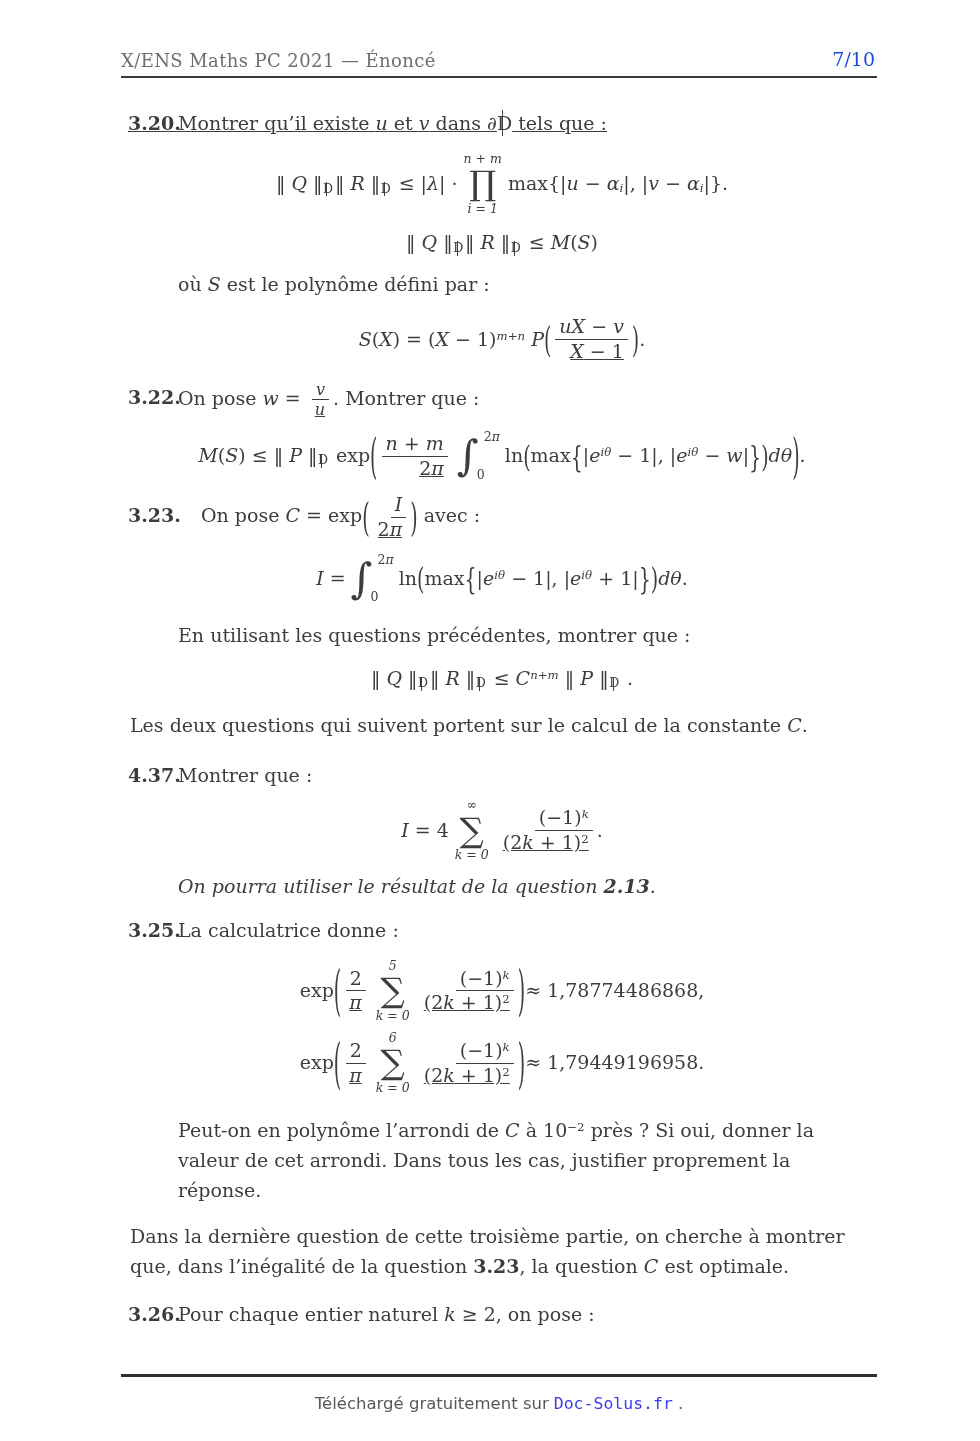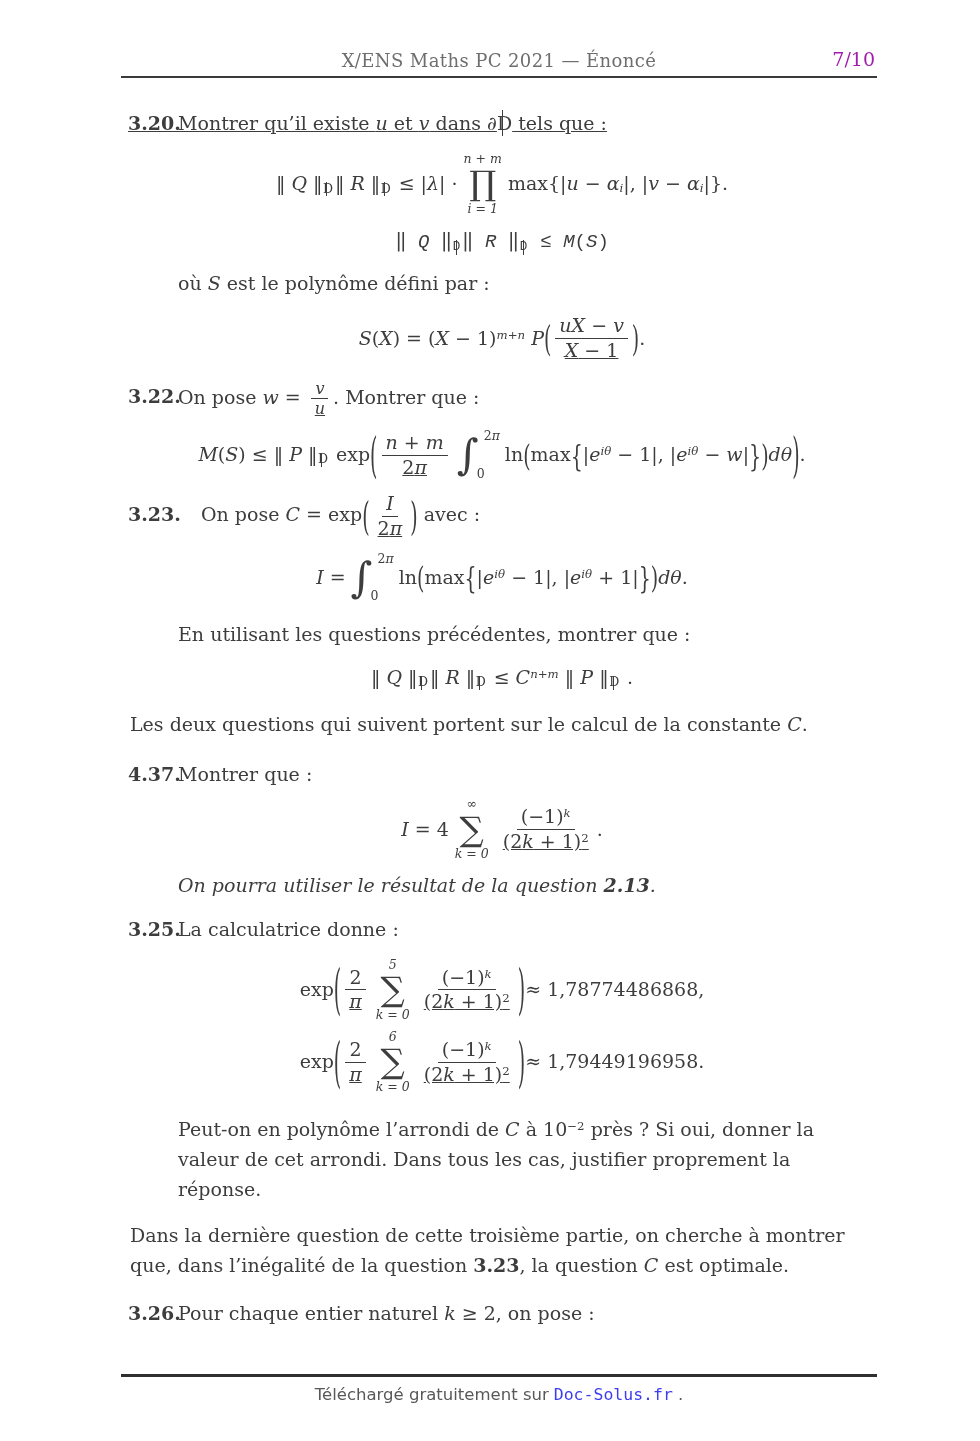--- a/index.html
+++ b/index.html
@@ -1,22 +1,22 @@
 <!DOCTYPE html>
 <html><head>
 <meta charset="utf-8">
 <style>
   html,body{margin:0;padding:0;background:#ffffff;}
   .page{position:relative;width:980px;height:1441px;background:#ffffff;overflow:hidden;
         font-family:"DejaVu Serif",serif;color:#3d3d3d;font-size:19px;}
   
   .hdr{position:absolute;top:0;left:121px;width:756px;height:79px;}
-  .hdr-title{position:absolute;left:0;right:0;top:50px;text-align:center;
+  .hdr-title{position:absolute;left:0;right:0;top:50px;text-align:left;
              font-size:18px;color:#6e6e6e;letter-spacing:.4px;}
-  .hdr-page{position:absolute;right:2px;top:48px;font-size:19px;color:#a21caf;}
+  .hdr-page{position:absolute;right:2px;top:48px;font-size:19px;color:#1d4ed8;}
   .hdr-rule{position:absolute;left:0;right:0;top:76px;border-top:2px solid #3a3a3a;}
   
   .content{position:absolute;top:79px;left:128px;width:748px;line-height:30px;}
   .q{display:flex;align-items:baseline;}
   .qnum{flex:none;width:50px;font-weight:bold;}
   .qbody{flex:1;}
   .indent{margin-left:50px;}
   .para{margin-left:2px;}
   
   .formula{display:flex;justify-content:center;align-items:center;line-height:1.35;}
@@ -25,21 +25,21 @@
   .f-b{font-weight:bold;}
   .f-bi{font-weight:bold;font-style:italic;}
   .f-sup{font-size:.62em;vertical-align:.55em;}
   .f-sub{font-size:.62em;vertical-align:-.18em;}
   .f-bb{position:relative;display:inline-block;font-style:normal;}
   .f-bb::after{content:"";position:absolute;left:.27em;top:.10em;bottom:.12em;width:1px;background:currentColor;}
   .f-bbsub{position:relative;display:inline-block;font-style:normal;font-size:.66em;
            vertical-align:-.22em;margin:0 .14em 0 .04em;}
   .f-bbsub::after{content:"";position:absolute;left:.27em;top:.10em;bottom:.12em;width:1px;background:currentColor;}
   
-  .frac{display:inline-flex;flex-direction:column;align-items:center;vertical-align:middle;
+  .frac{display:inline-flex;flex-direction:column;align-items:flex-end;vertical-align:middle;
         margin:0 4px;line-height:1.25;text-align:center;}
   .frac .fr-num{display:block;padding:0 4px;border-bottom:1px solid currentColor;}
   .frac .fr-den{display:block;padding:0 4px;text-decoration:underline;}
   .frac.small{font-size:16px;line-height:1.2;}
   
   .bigop{display:inline-flex;flex-direction:column;align-items:center;margin:0 6px;line-height:1;}
   .bigop .lim{font-size:12.5px;font-style:italic;line-height:1.15;}
   .bigop .opsym{font-size:34px;line-height:1.05;}
   
   .intop{display:inline-flex;align-items:center;margin:0 5px;}
@@ -54,28 +54,28 @@
   .s19{transform:scaleY(1.9);}
   .s21{transform:scaleY(2.05);}
   .s26{transform:scaleY(2.55);}
   .s29{transform:scaleY(2.85);}
   
   .mt6{margin-top:6px;}  .mt8{margin-top:8px;}  .mt10{margin-top:6px;gap:23px;}
   .mt12{margin-top:12px;}.mt14{margin-top:14px;}.mt16{margin-top:16px;}
   .mt18{margin-top:18px;}.mt20{margin-top:20px;}
   .mt29{margin-top:29px;text-decoration:underline;}
   .my8{margin:8px 0;}   .my12{margin:12px 0;} .my14{margin:14px 0;}
-  .my16{margin:16px 0;} .my10{margin:10px 0;font-family:Liberation Mono, monospace;} .my4{margin:4px 0;}
+  .my16{margin:16px 0;} .my10{margin:10px 0;} .my4{margin:4px 0;}
   
   .align-col{display:flex;flex-direction:column;align-items:flex-start;width:fit-content;margin:10px auto 0;}
   .align-col .formula{justify-content:flex-start;}
   
   .ftr{position:absolute;left:121px;width:756px;top:1374px;}
   .ftr-rule{border-top:3px solid #2f2f2f;}
-  .ftr-text{text-align:center;margin-top:8px;font-family:"DejaVu Sans",sans-serif;
+  .ftr-text{text-align:center;margin-top:17px;font-family:"DejaVu Sans",sans-serif;
             font-size:16.5px;color:#585858;}
   .ftr-link{font-family:"DejaVu Sans Mono",monospace;color:#3c3cf0;text-decoration:none;margin:0 5px;}
 </style>
 </head>
 <body>
 
 <div class="page">
 
   <header class="hdr">
     <div class="hdr-title">X/ENS Maths PC 2021 — Énoncé</div>

